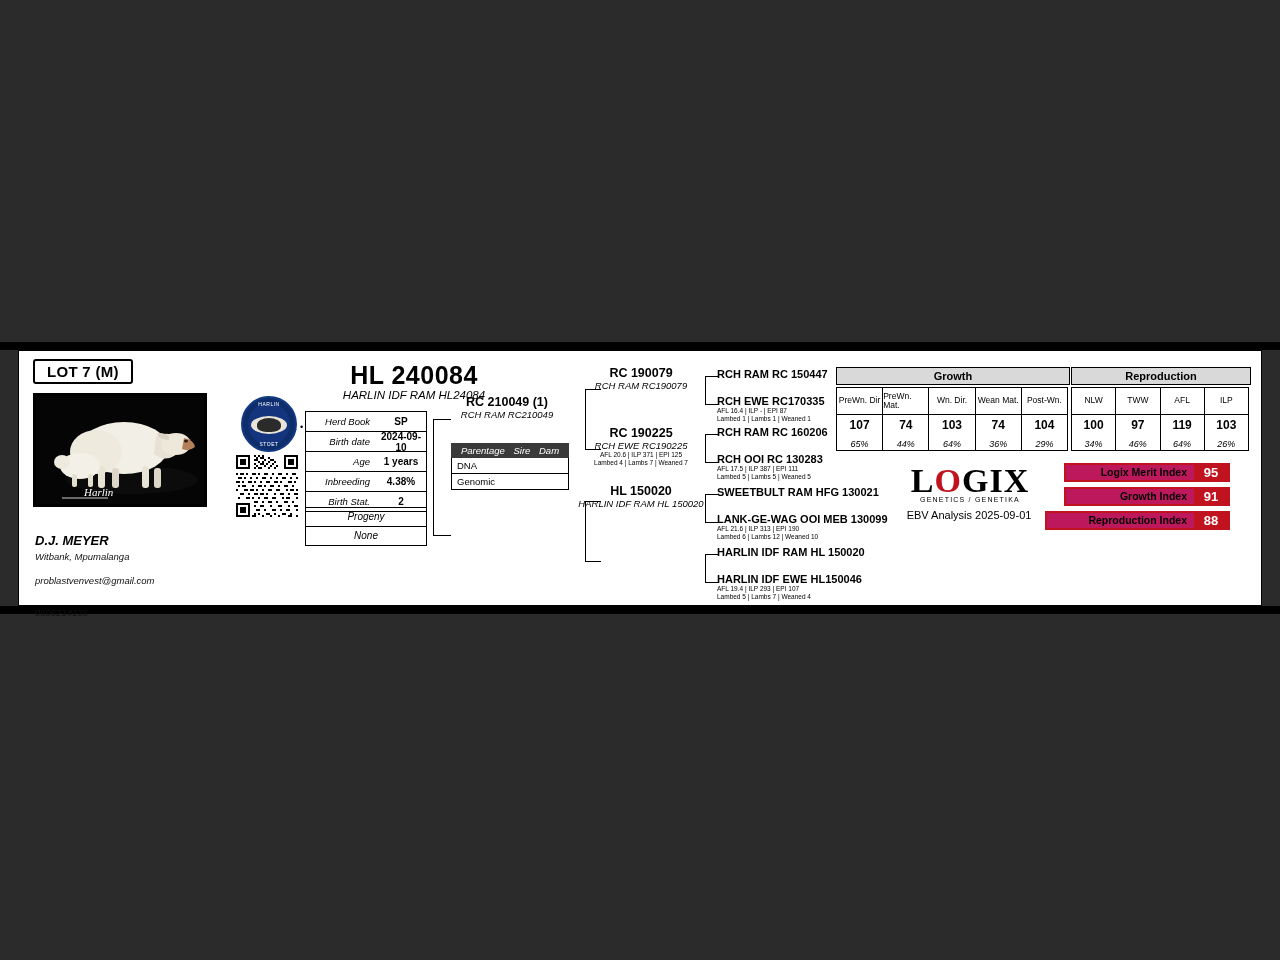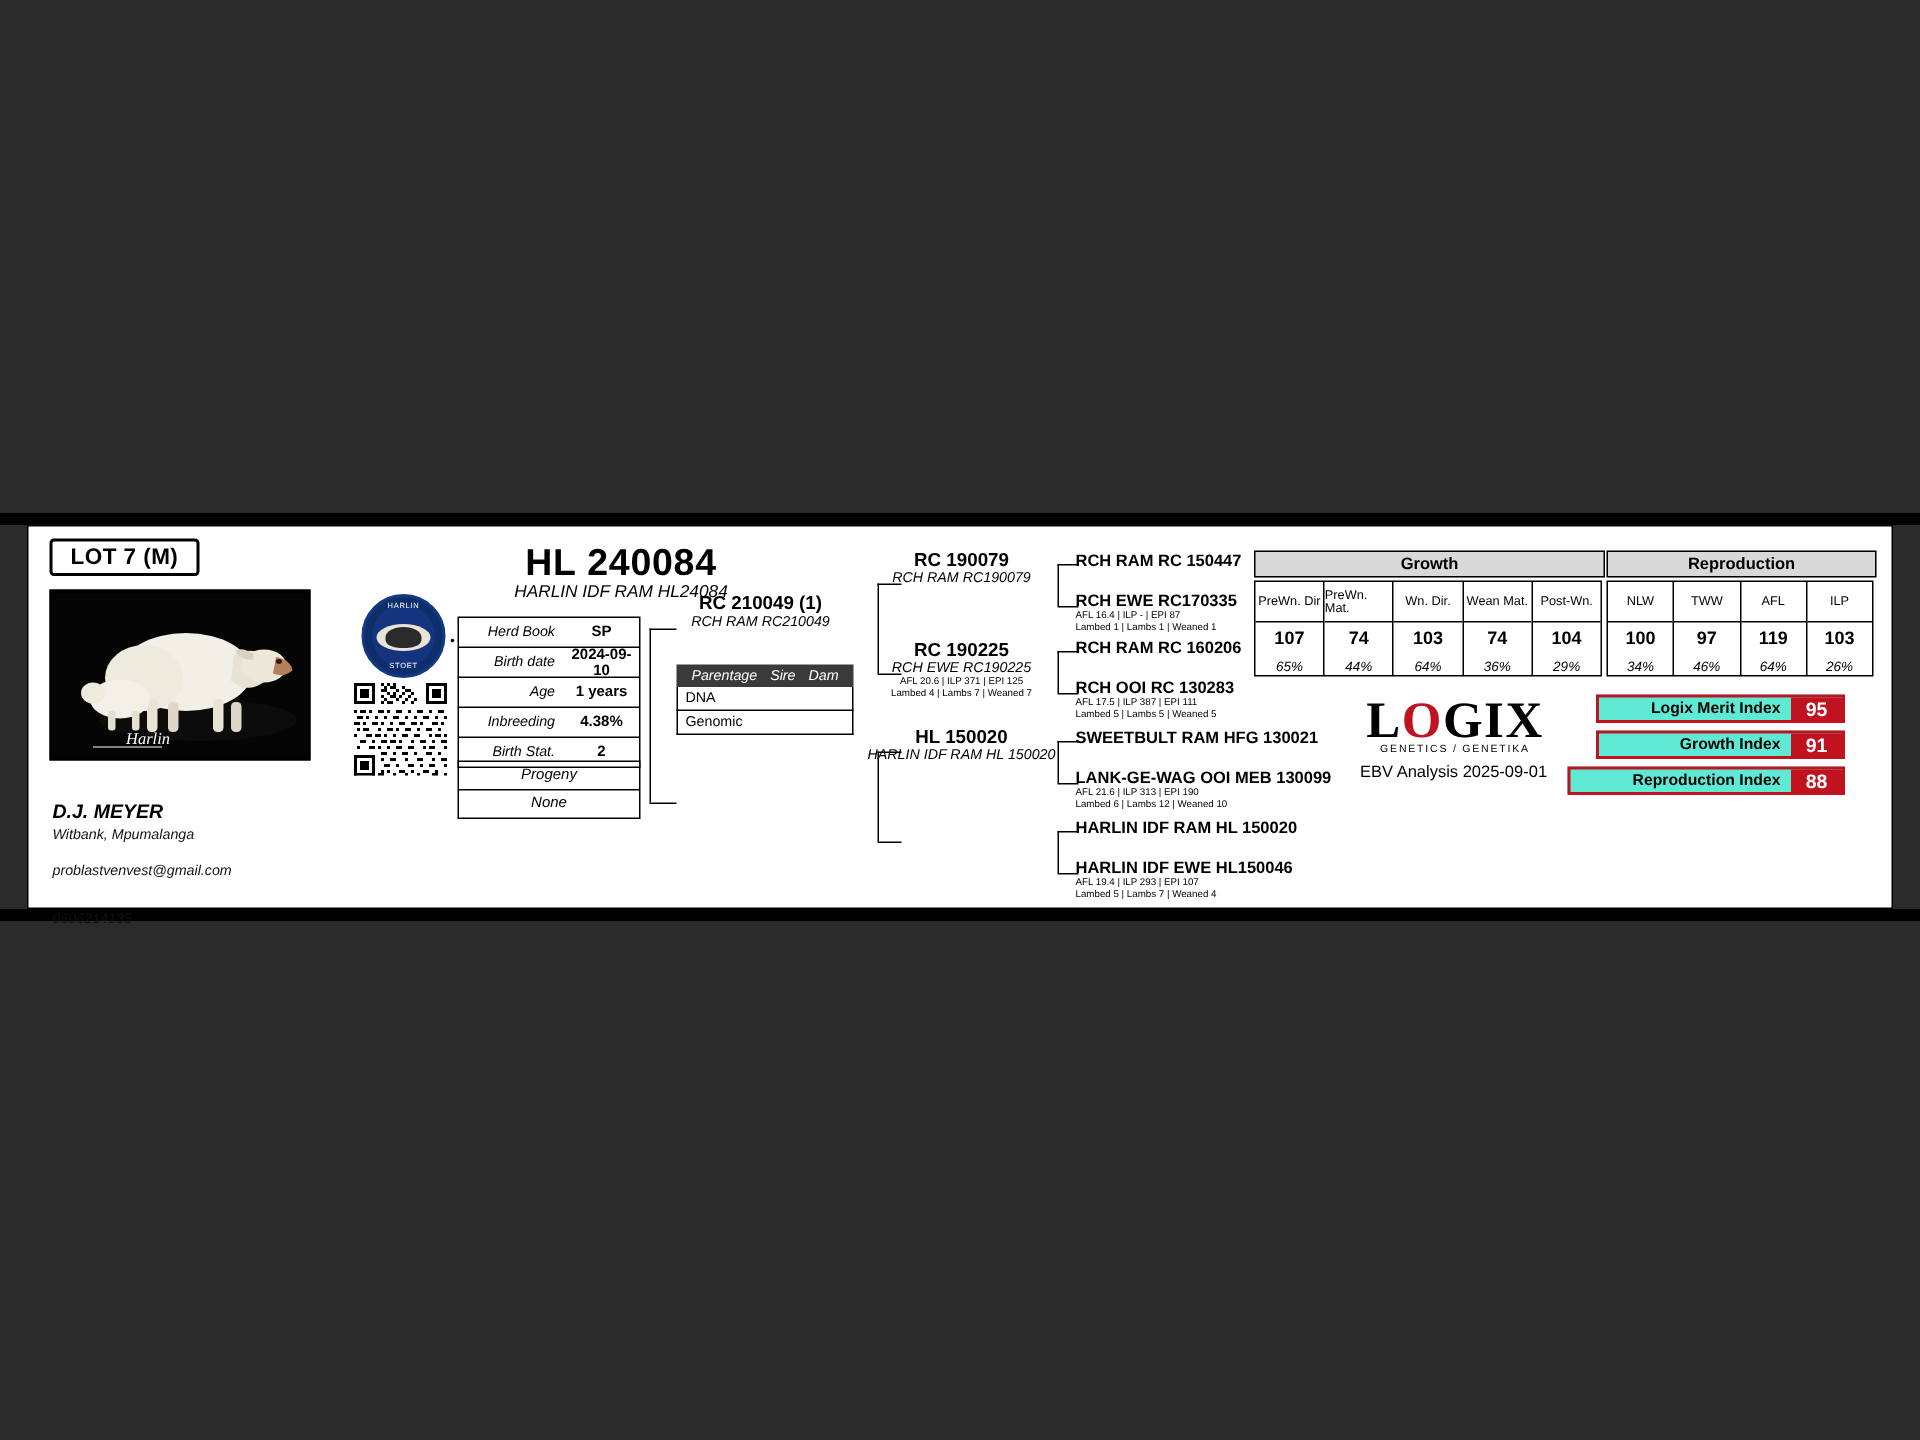--- a/index.html
+++ b/index.html
@@ -66,21 +66,21 @@
   .gcol .v{font-size:12px;font-weight:bold;text-align:center;height:20px;line-height:20px;}
   .gcol .p{font-size:9px;font-style:italic;text-align:center;height:18px;line-height:18px;}
 
   
   .logix{position:absolute;left:876px;top:113px;width:150px;text-align:center;}
   .logix .word{font-size:34px;font-weight:bold;letter-spacing:1px;line-height:34px;font-family:"Liberation Serif",serif;}
   .logix .word .o{color:#c1121f;}
   .logix .tag{font-size:7px;letter-spacing:1.2px;margin-top:-2px;}
   .ebv{position:absolute;left:860px;top:158px;width:180px;text-align:center;font-size:11px;}
 
-  .idx{position:absolute;height:19px;border:2px solid #c1121f;box-sizing:border-box;display:flex;align-items:stretch;background:#5eead4;}
+  .idx{position:absolute;height:19px;border:2px solid #c1121f;box-sizing:border-box;display:flex;align-items:stretch;background:#be185d;}
   .idx .lbl{flex:1;text-align:right;padding-right:7px;font-size:10.5px;font-weight:bold;line-height:15px;}
   .idx .num{width:34px;background:#c1121f;color:#fff;font-size:13px;font-weight:bold;text-align:center;line-height:15px;}
 
   .remarks{position:absolute;left:817px;top:199px;width:414px;height:48px;border:1px solid #000;background:#eeeeee;padding:3px 5px;box-sizing:border-box;font-size:9.6px;line-height:1.28;}
   .remarks b{font-weight:bold;}
 </style>
 </head>
 <body>
 
 <div class="blackbar" style="top:342px;"></div>

